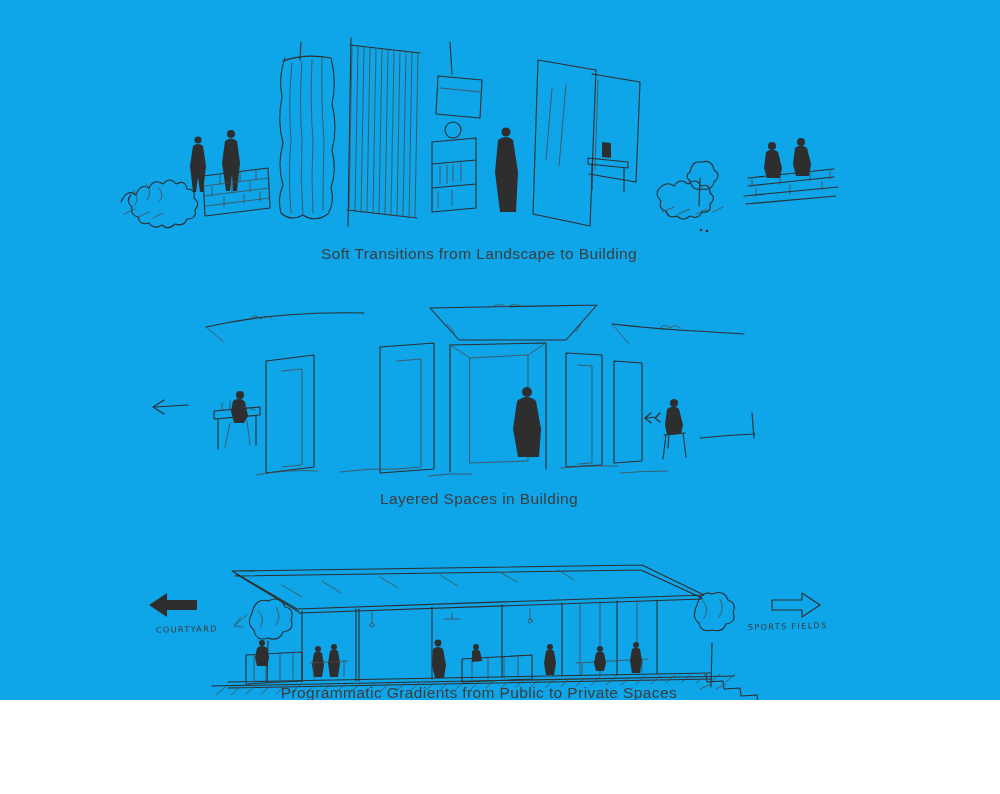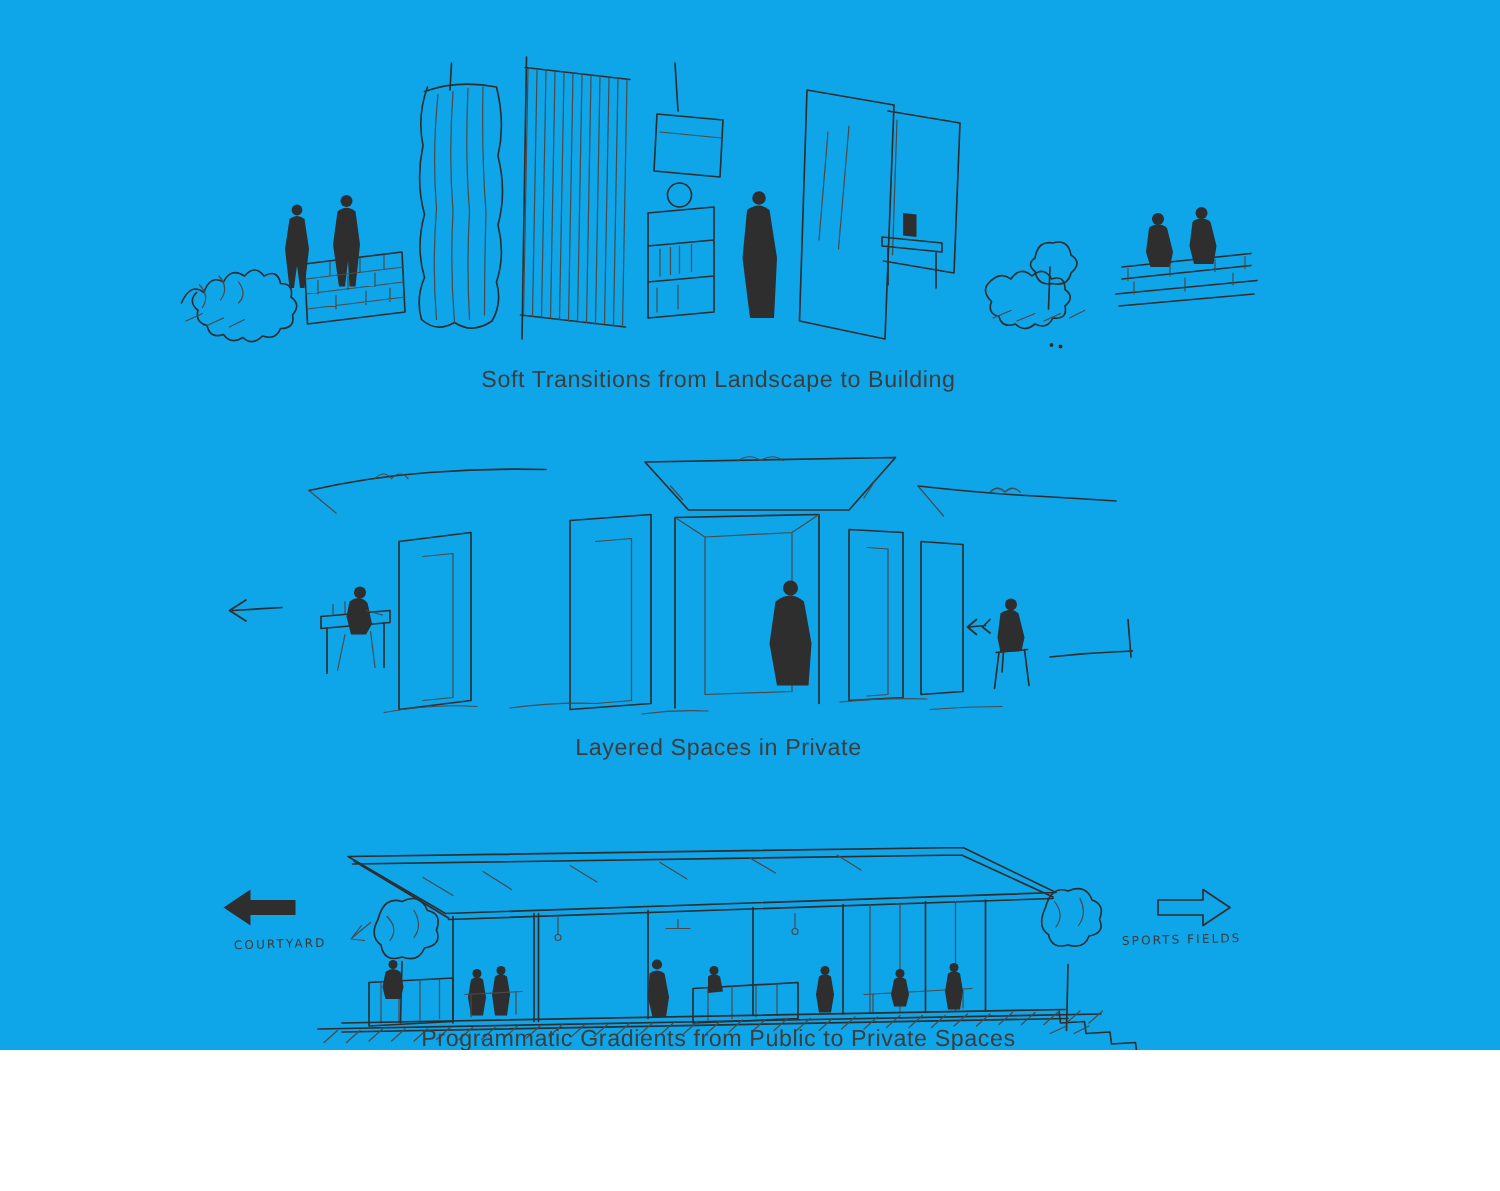--- a/index.html
+++ b/index.html
@@ -123,21 +123,21 @@
       <circle class="f" cx="674" cy="108" r="4"></circle>
       <path class="f" d="M667 114 q7 -5 12 0 l4 16 -2 9 -14 1 -2 -10 z"></path>
       <path class="s" d="M664 140 l21 -2 M666 140 l-3 24 M683 138 l3 24 M669 139 l-1 14"></path>
       <path class="s" d="M657 122 L646 123 M651 118 L645 123 L651 128 M660 118 l-5 5 5 4"></path>
       <path class="s" d="M700 143 q28 -3 55 -4 M752 118 l2 25"></path>
     </g>
     <g>
       <path class="s2" d="M256 180 q32 -6 62 -4 M340 177 q30 -4 58 -3 M428 181 q22 -3 44 -2 M560 173 q30 -3 58 -2 M620 178 q24 -2 48 -2"></path>
     </g>
   </svg>
-  <div class="caption" style="top:490px;">Layered Spaces in Private</div>
+  <div class="caption" style="top:490px;">Layered Spaces in Building</div>
 
   <svg class="sketch-svg" style="top:555px;" width="1000" height="175" viewBox="0 0 1000 175">
     <g>
       <path class="s" d="M232 16 L642 10 M235 21 L641 15 M232 16 L297 54 M236 19 L299 57 M642 10 L704 40 M641 15 L702 43 M297 54 L704 40 M299 58 L702 44"></path>
       <path class="s2" d="M282 30 l20 12 M322 26 l19 12 M380 22 l18 11 M440 20 l18 11 M500 17 l17 10 M558 15 l16 10"></path>
     </g>
     <g>
       <path class="s" d="M302 56 L302 127 M356 54 L356 126 M359 54 L359 126 M432 52 L432 124 M502 50 L502 122 M562 48 L562 121 M617 46 L617 120 M657 45 L657 119"></path>
       <path class="s2" d="M580 48 L580 120 M600 47 L600 120 M637 46 L637 119"></path>
     </g>

